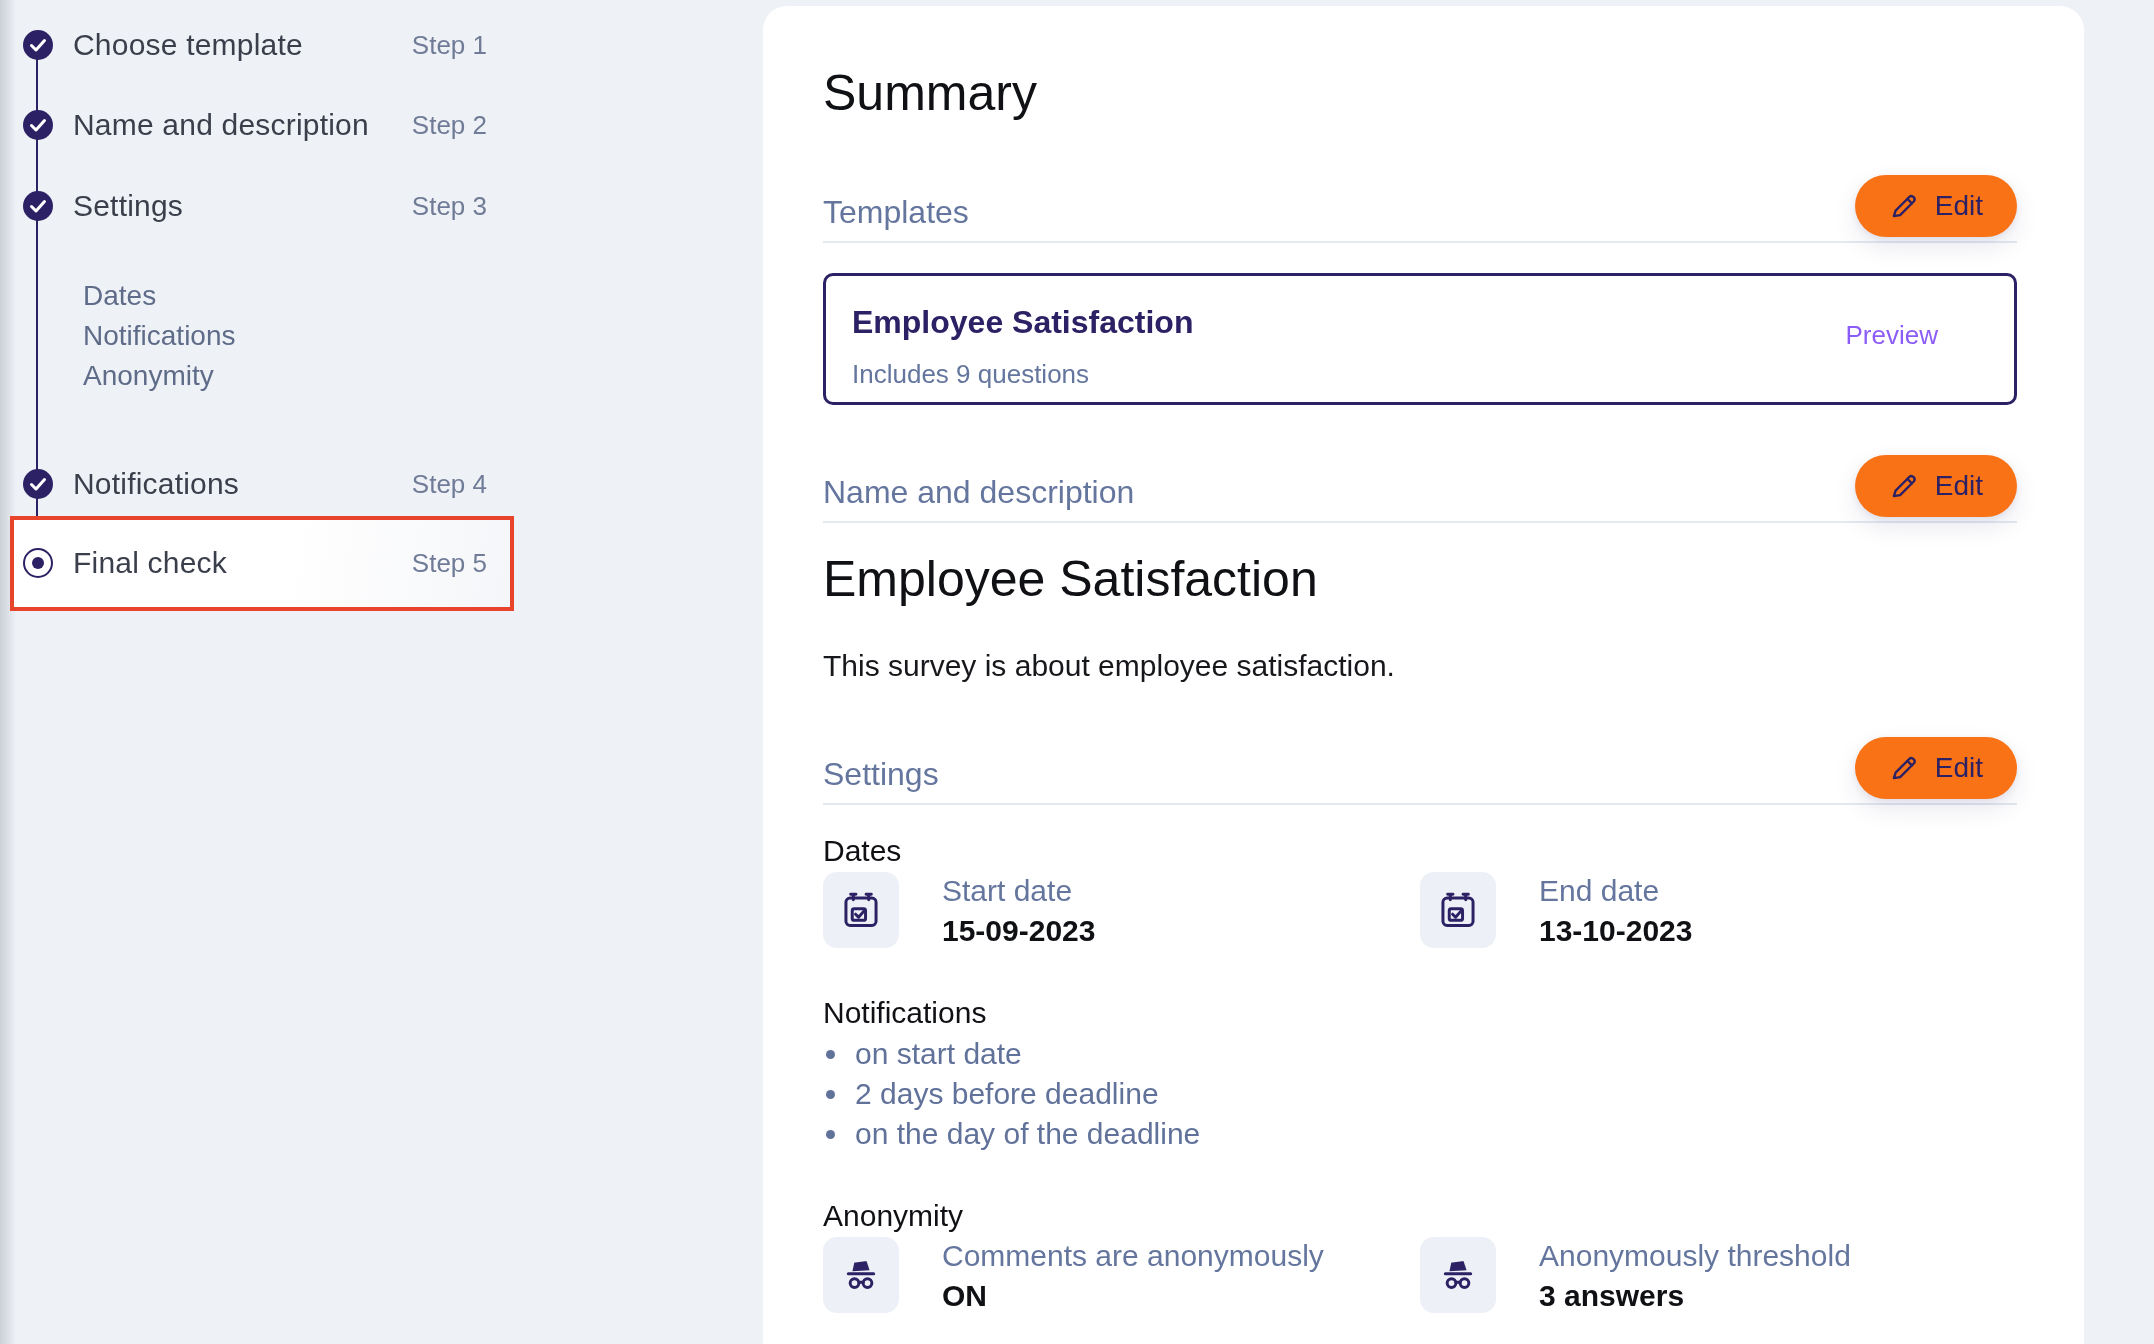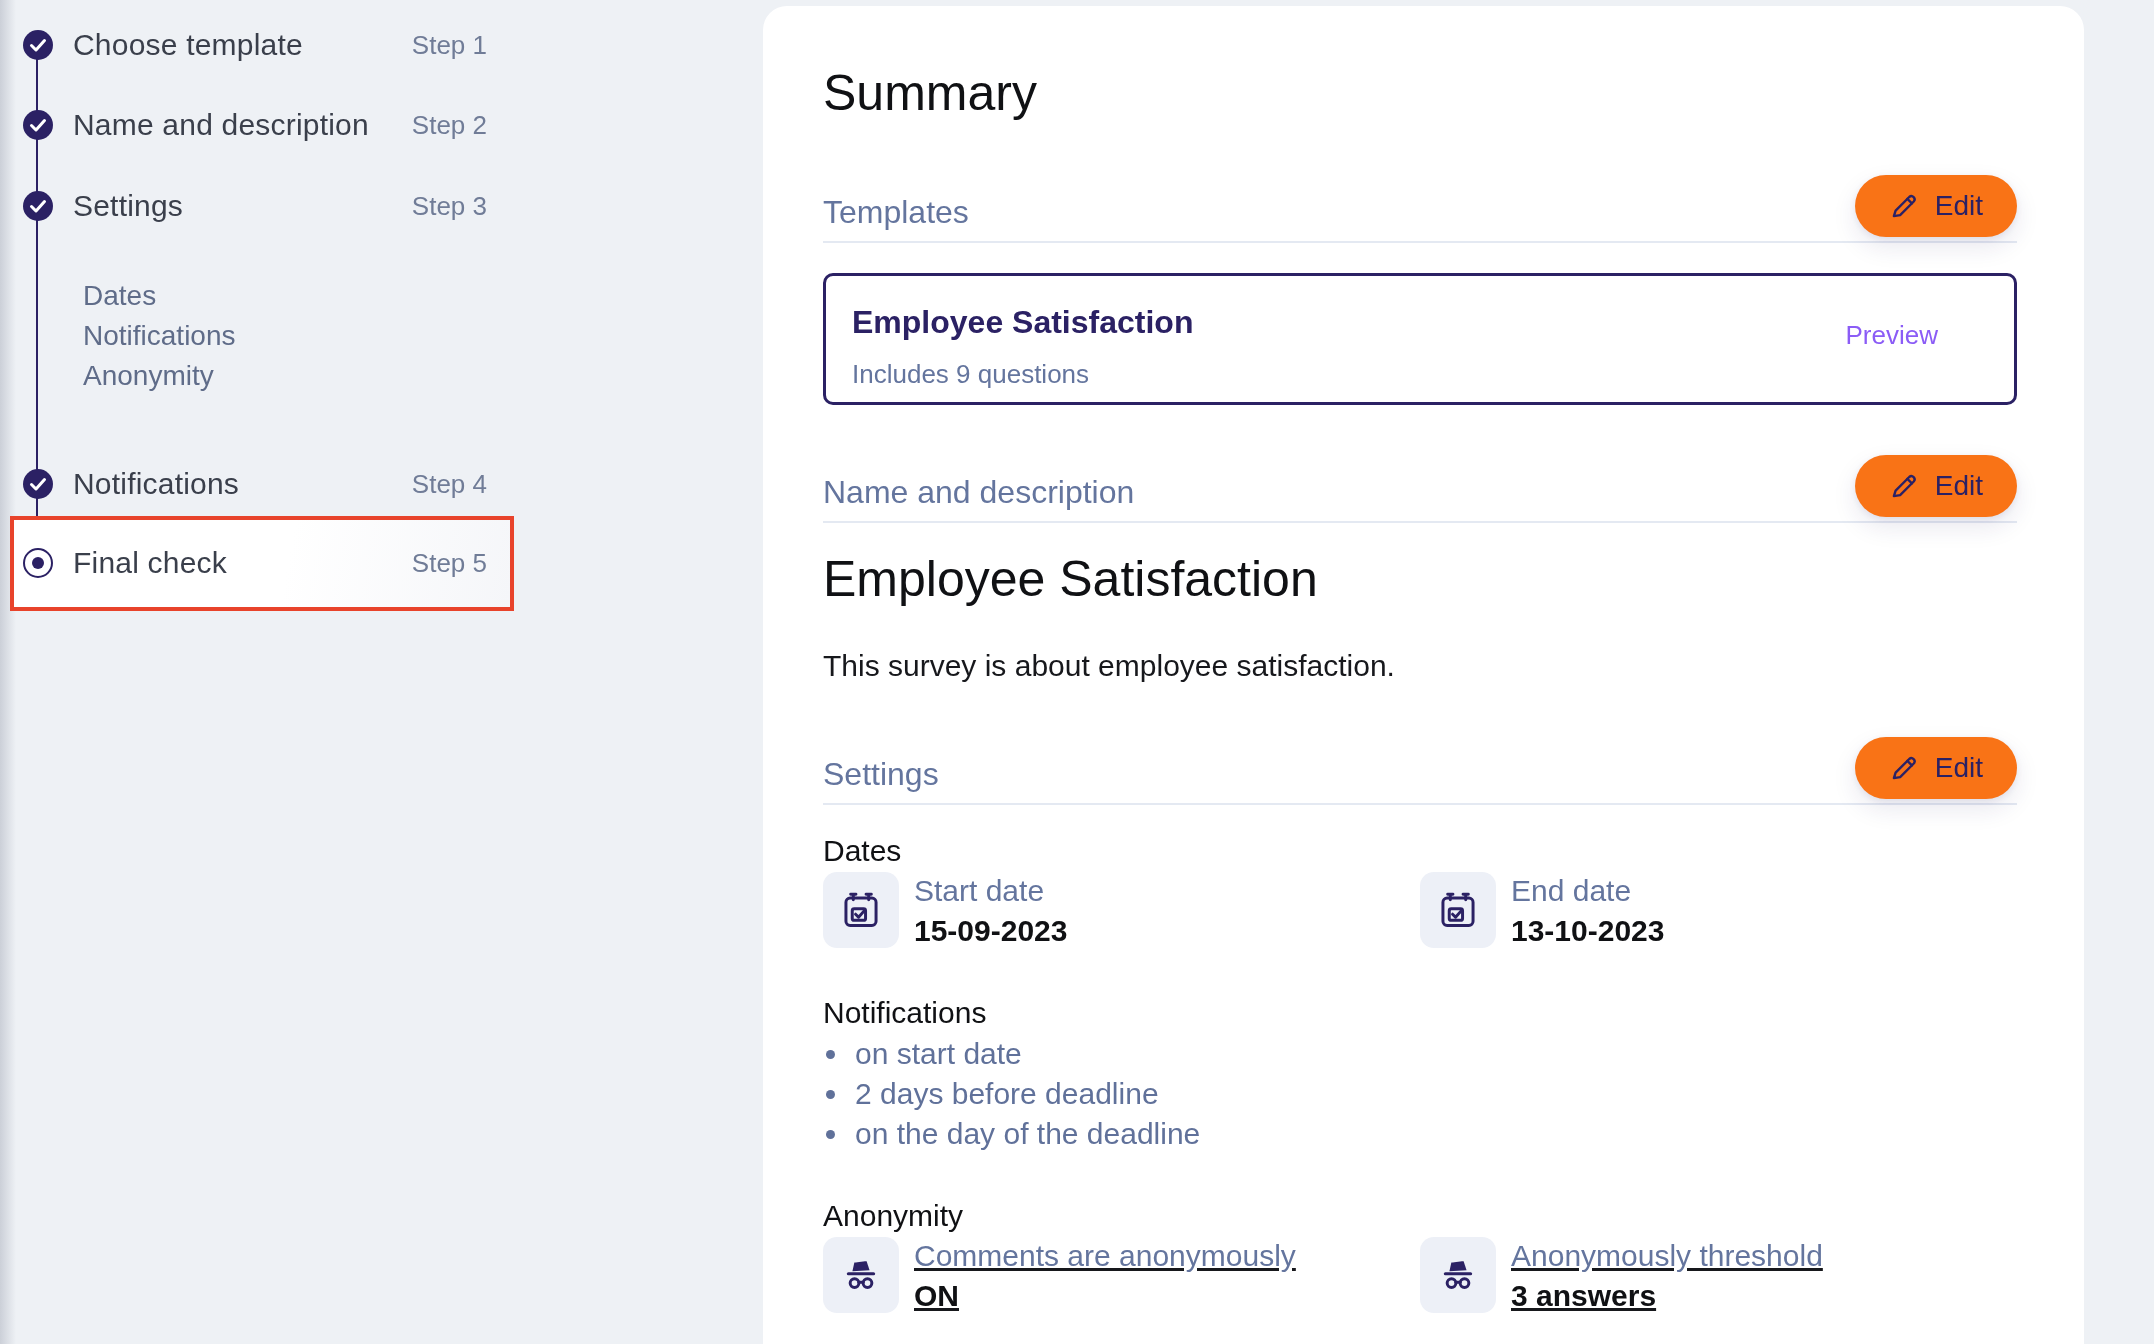--- a/index.html
+++ b/index.html
@@ -60,25 +60,25 @@
   .survey-name{ position:absolute; top:544px; left:0; font-size:50px; font-weight:500; color:#101114; }
   .survey-desc{ position:absolute; top:643px; left:0; font-size:30px; color:#17181c; }
 
   .group-label{ position:absolute; left:0; font-size:30px; font-weight:500; color:#101114; }
   #lbl-dates{ top:828px; }
   #lbl-notifications{ top:990px; }
   #lbl-anonymity{ top:1193px; }
 
   .info-grid{ position:absolute; left:0; width:1194px; display:grid; grid-template-columns:597px 597px; }
   #grid-dates{ top:866px; }
-  #grid-anon{ top:1231px;text-decoration:underline; }
+  #grid-anon{ top:1231px; }
   .info-item{ display:flex; align-items:flex-start; }
   .icon-tile{ width:76px; height:76px; border-radius:14px; background:#edf0f7;
     display:flex; align-items:center; justify-content:center; flex:0 0 76px; }
-  .info-text{ margin-left:15px; display:flex; flex-direction:column; gap:6px; padding-top:2px; }
+  .info-text{ margin-left:43px; display:flex; flex-direction:column; gap:6px; padding-top:2px; }
   .info-label{ font-size:30px; color:#64759e; }
   .info-value{ font-size:30px; font-weight:700; color:#101114; }
 
   .bullets{ position:absolute; left:0; top:1028px; display:flex; flex-direction:column; }
   .bullet{ display:flex; align-items:center; height:40px; }
   .bullet .dot{ width:9px; height:9px; border-radius:50%; background:#60719a; margin:0 20px 0 3px; }
   .bullet .btxt{ font-size:30px; color:#60719a; }
 
   svg{ display:block; }
 </style>

